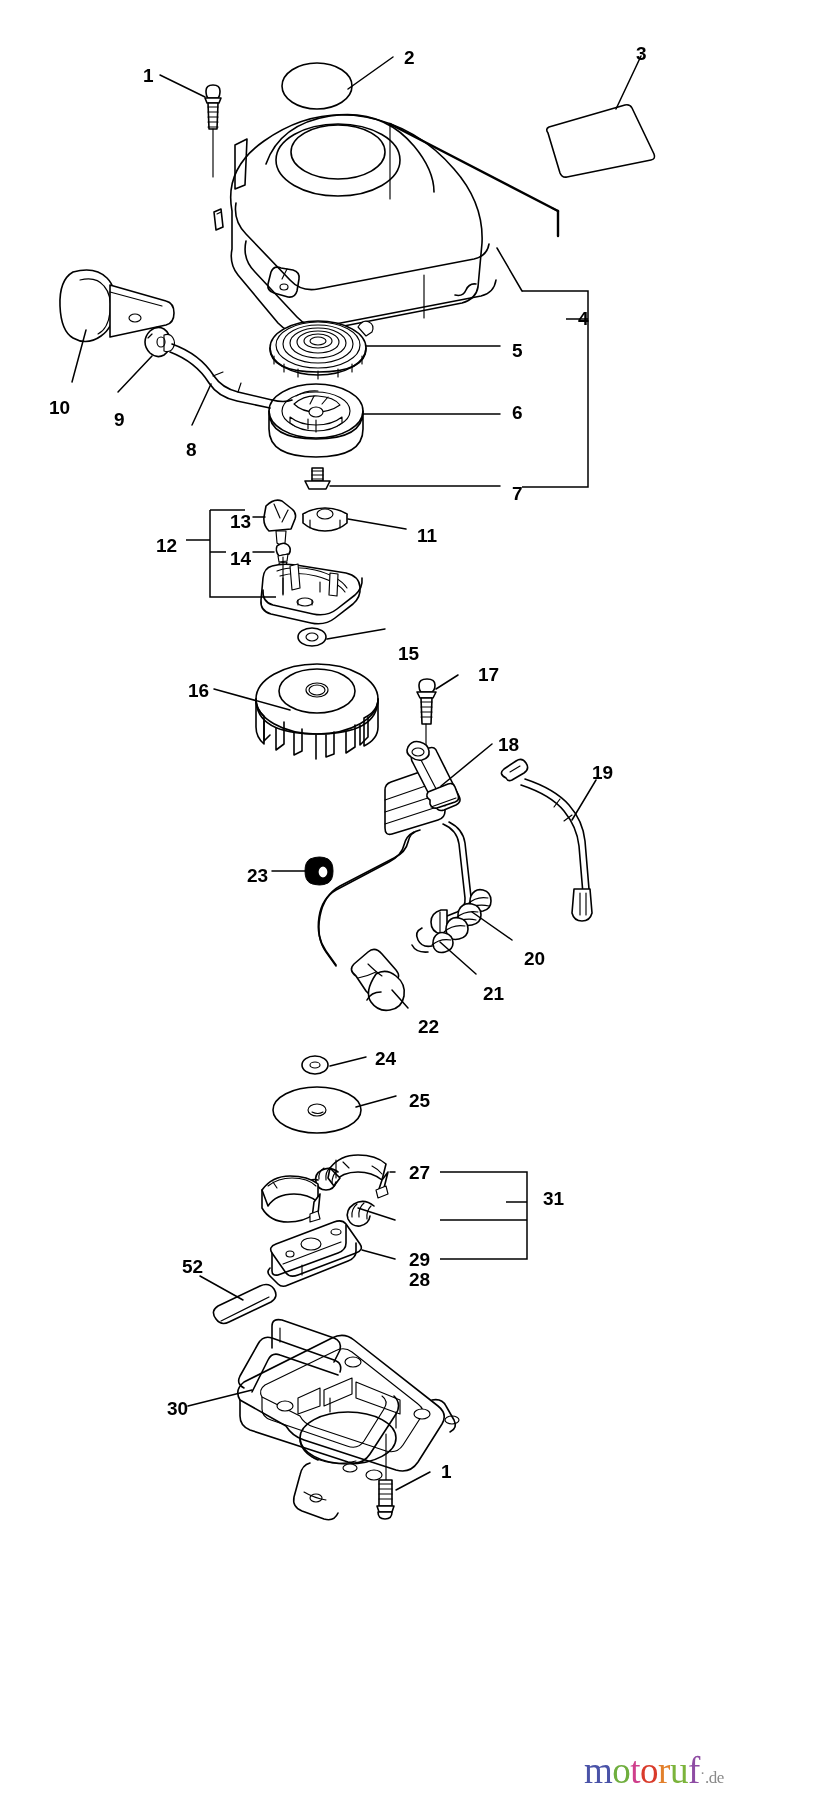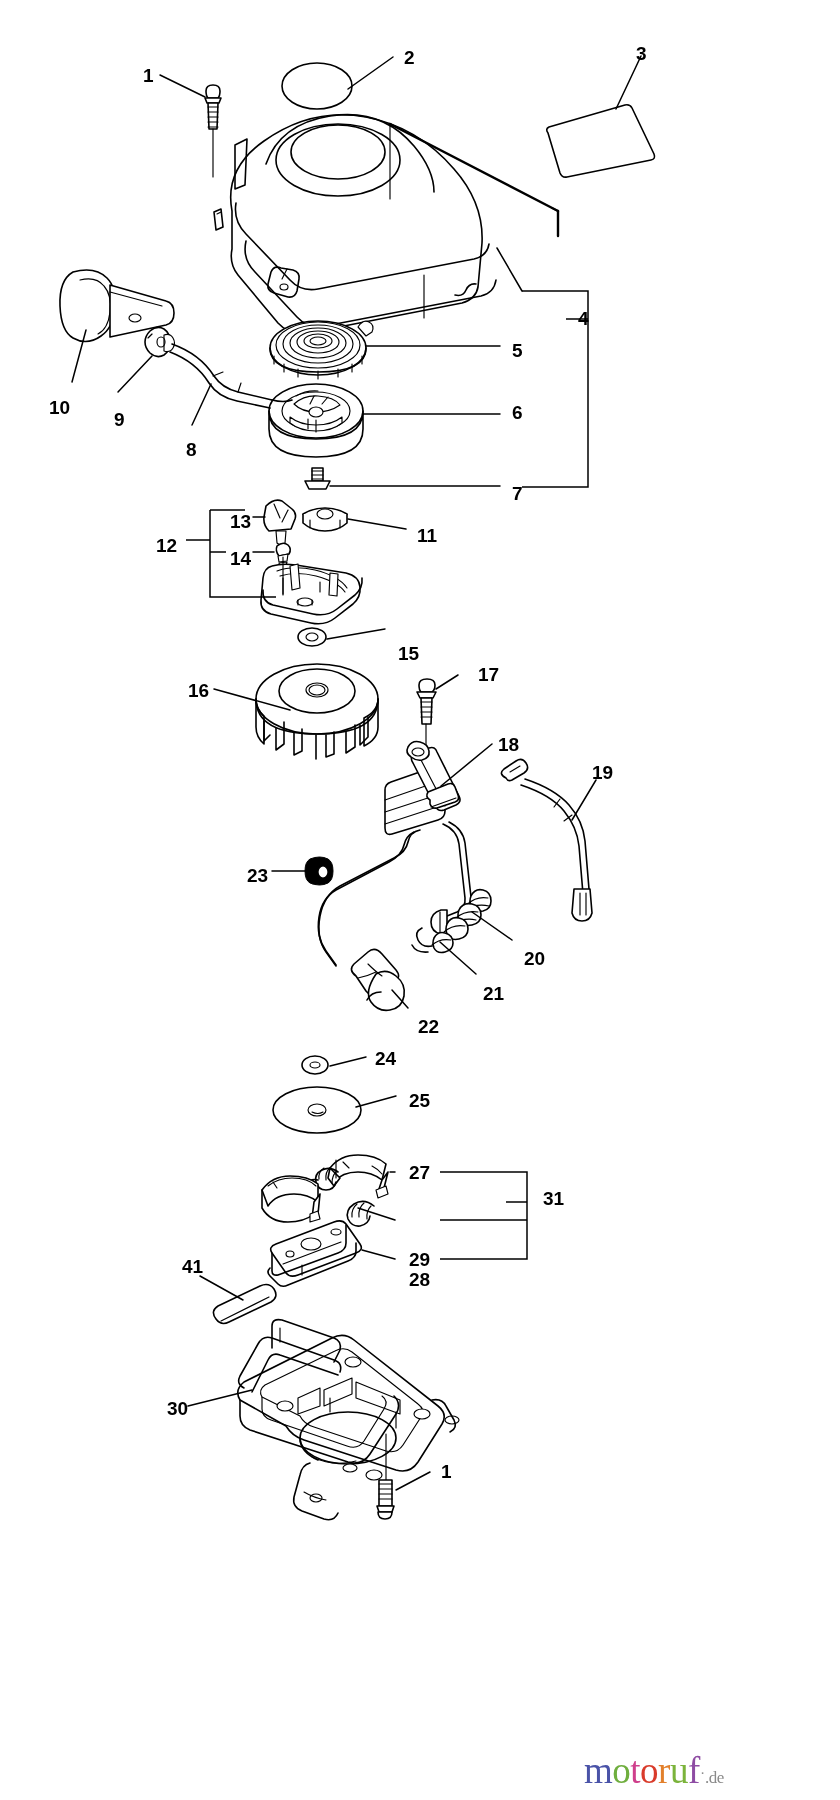--- a/index.html
+++ b/index.html
@@ -585,21 +585,21 @@
   <div class="callout" style="left:524px;  top:949px;">20</div>
   <div class="callout" style="left:483px;  top:984px;">21</div>
   <div class="callout" style="left:418px;  top:1017px;">22</div>
   <div class="callout" style="left:247px;  top:866px;">23</div>
   <div class="callout" style="left:375px;  top:1049px;">24</div>
   <div class="callout" style="left:409px;  top:1091px;">25</div>
   <div class="callout" style="left:543px;  top:1189px;">31</div>
   <div class="callout" style="left:409px;  top:1163px;">27</div>
   <div class="callout" style="left:409px;  top:1270px;">28</div>
   <div class="callout" style="left:409px;  top:1250px;">29</div>
-  <div class="callout" style="left:182px;  top:1257px;">41</div>
+  <div class="callout" style="left:182px;  top:1257px;">52</div>
   <div class="callout" style="left:167px;  top:1399px;">30</div>
   <div class="callout" style="left:441px;  top:1462px;">1</div>
 
   <div class="watermark">
     <span class="wm-text"><span style="color: rgb(74, 83, 168);">m</span><span style="color: rgb(111, 174, 62);">o</span><span style="color: rgb(207, 63, 140);">t</span><span style="color: rgb(217, 59, 43);">o</span><span style="color: rgb(226, 128, 44);">r</span><span style="color: rgb(123, 179, 59);">u</span><span style="color: rgb(142, 76, 163);">f</span><span class="wm-dot">˙</span><span class="d" style="color: rgb(138, 138, 138);">.de</span></span>
   </div>
 
 </div>
 
 </body></html>

